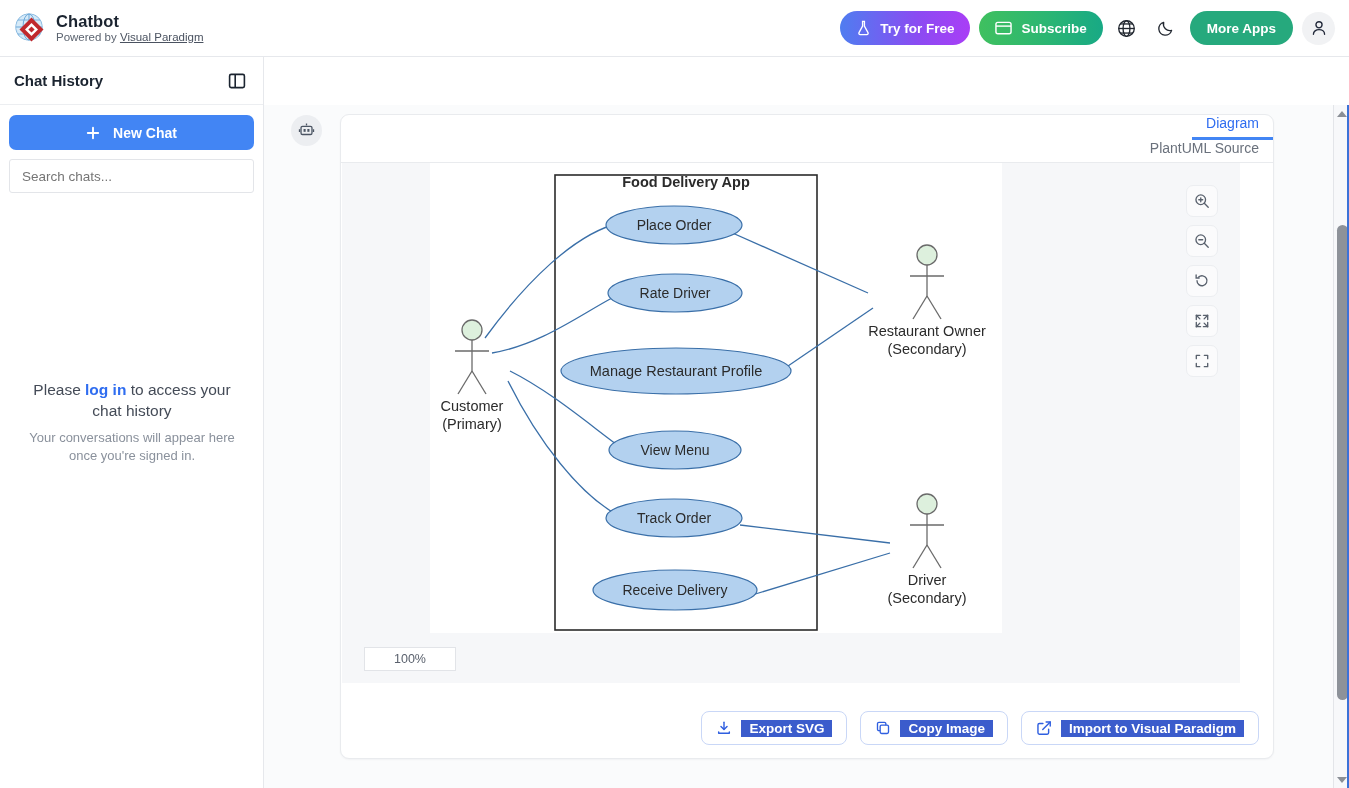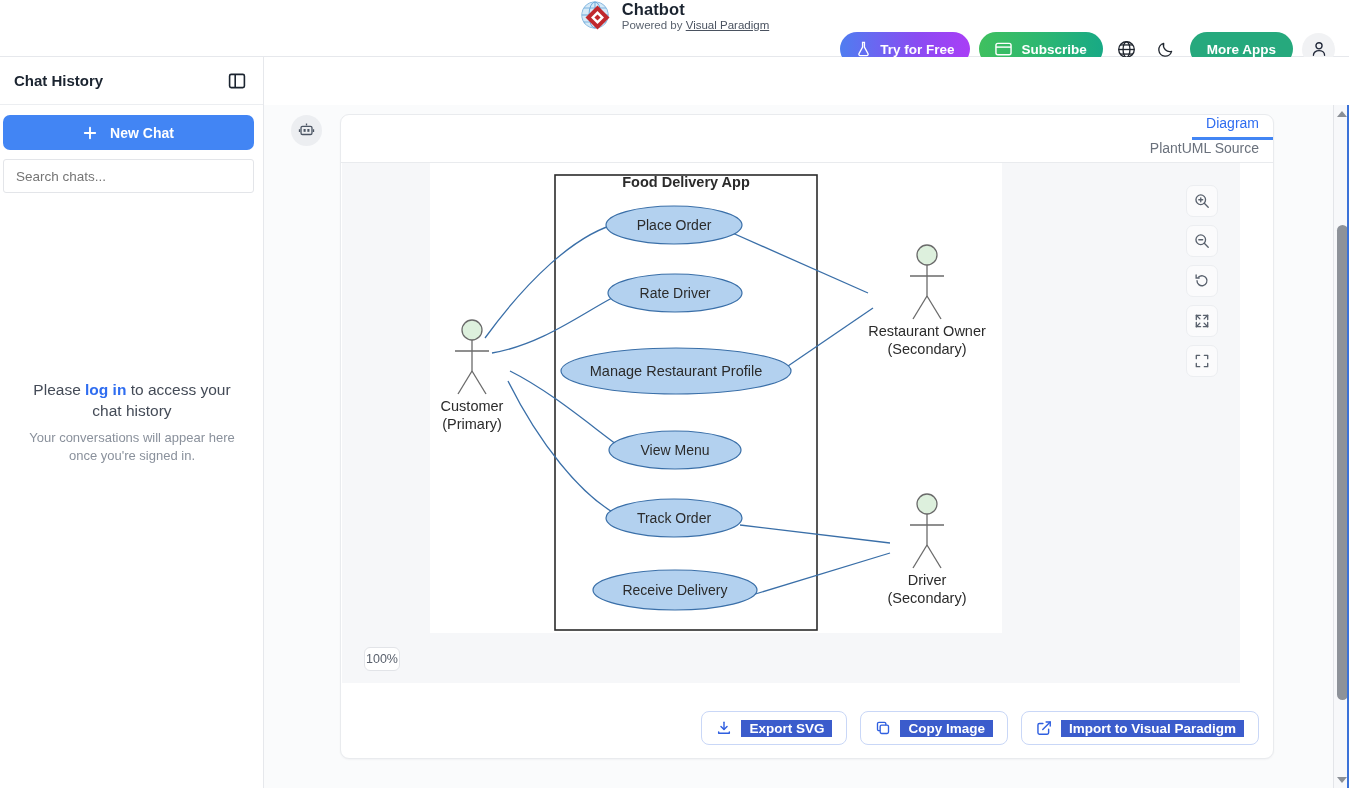--- a/index.html
+++ b/index.html
@@ -8,21 +8,21 @@
     font-family: "Liberation Sans", sans-serif;
     background: #ffffff;
     overflow: hidden;
   }
   body { position: relative; }
 
   
   .topbar {
     position: absolute; left: 0; top: 0; width: 1349px; height: 57px;
     background: #ffffff; border-bottom: 1px solid #e6e8ec;
-    display: flex; align-items: center; padding: 0 14px; flex-direction: column;
+    display: flex; align-items: center; padding: 0 14px;
   }
   .brand { display: flex; align-items: center; gap: 10px; }
   .logo { width: 32px; height: 32px; position: relative; flex: 0 0 auto; }
   .brand-text { display: flex; flex-direction: column; justify-content: center; line-height: 1.12; }
   .brand-title { font-size: 16.5px; font-weight: bold; color: #1b2430; letter-spacing: .1px; }
   .brand-sub { font-size: 11.5px; color: #5c6470; }
   .brand-sub a { color: #4a5260; text-decoration: underline; }
 
   .topbar-right { margin-left: auto; display: flex; align-items: center; gap: 9px; }
   .btn-try {
@@ -55,21 +55,21 @@
   .sidebar {
     position: absolute; left: 0; top: 57px; width: 264px; height: 731px;
     background: #ffffff; border-right: 1px solid #e6e8ec;
   }
   .sb-head {
     height: 48px; display: flex; align-items: center; padding: 0 14px;
     border-bottom: 1px solid #eceef1;
   }
   .sb-title { font-size: 15px; font-weight: bold; color: #1b2430; }
   .sb-toggle { margin-left: auto; width: 24px; height: 24px; border: none; background: transparent; cursor: pointer; display:flex; align-items:center; justify-content:center;}
-  .sb-body { padding: 10px 9px 0 3px; }
+  .sb-body { padding: 10px 9px 0 9px; }
   .new-chat {
     width: 100%; height: 35px; border-radius: 7px; border: none;
     background: #4285f4; color: #fff; font-size: 14px; font-weight: bold;
     display: flex; align-items: center; justify-content: center; gap: 13px; cursor: pointer;
   }
   .search-box {
     margin-top: 9px; width: 100%; height: 34px; border: 1px solid #e3e5e9;
     border-radius: 3px; padding: 0 12px; font-size: 13.5px; color: #8b929c;
     font-family: "Liberation Sans", sans-serif; outline: none; background: #fff;
   }
@@ -127,21 +127,21 @@
   }
   .zoom-tools {
     position: absolute; right: 22px; top: 22px; display: flex; flex-direction: column; gap: 8px;
   }
   .ztool {
     width: 32px; height: 32px; border-radius: 7px; background: #fbfbfc; border: 1px solid #eceef1;
     display: flex; align-items: center; justify-content: center; cursor: pointer; color: #5a6personally;
     color: #59616d;
   }
   .zoom-badge {
-    position: absolute; left: 22px; bottom: 12px; padding: 4px 1px; border-radius: 6px;
+    position: absolute; left: 22px; bottom: 12px; padding: 4px 29px; border-radius: 0;
     background: #ffffff; border: 1px solid #e2e4e8; font-size: 12.5px; color: #5a6personally;
     color: #5a616d;
   }
   .actions {
     position: absolute; right: 14px; bottom: 13px; display: flex; gap: 13px;
   }
   .act-btn {
     height: 34px; padding: 0 14px; border-radius: 8px; border: 1px solid #c9d7f7;
     background: #ffffff; color: #2f5fe0; font-size: 13.5px; font-weight: bold;
     display: flex; align-items: center; gap: 9px; cursor: pointer;

